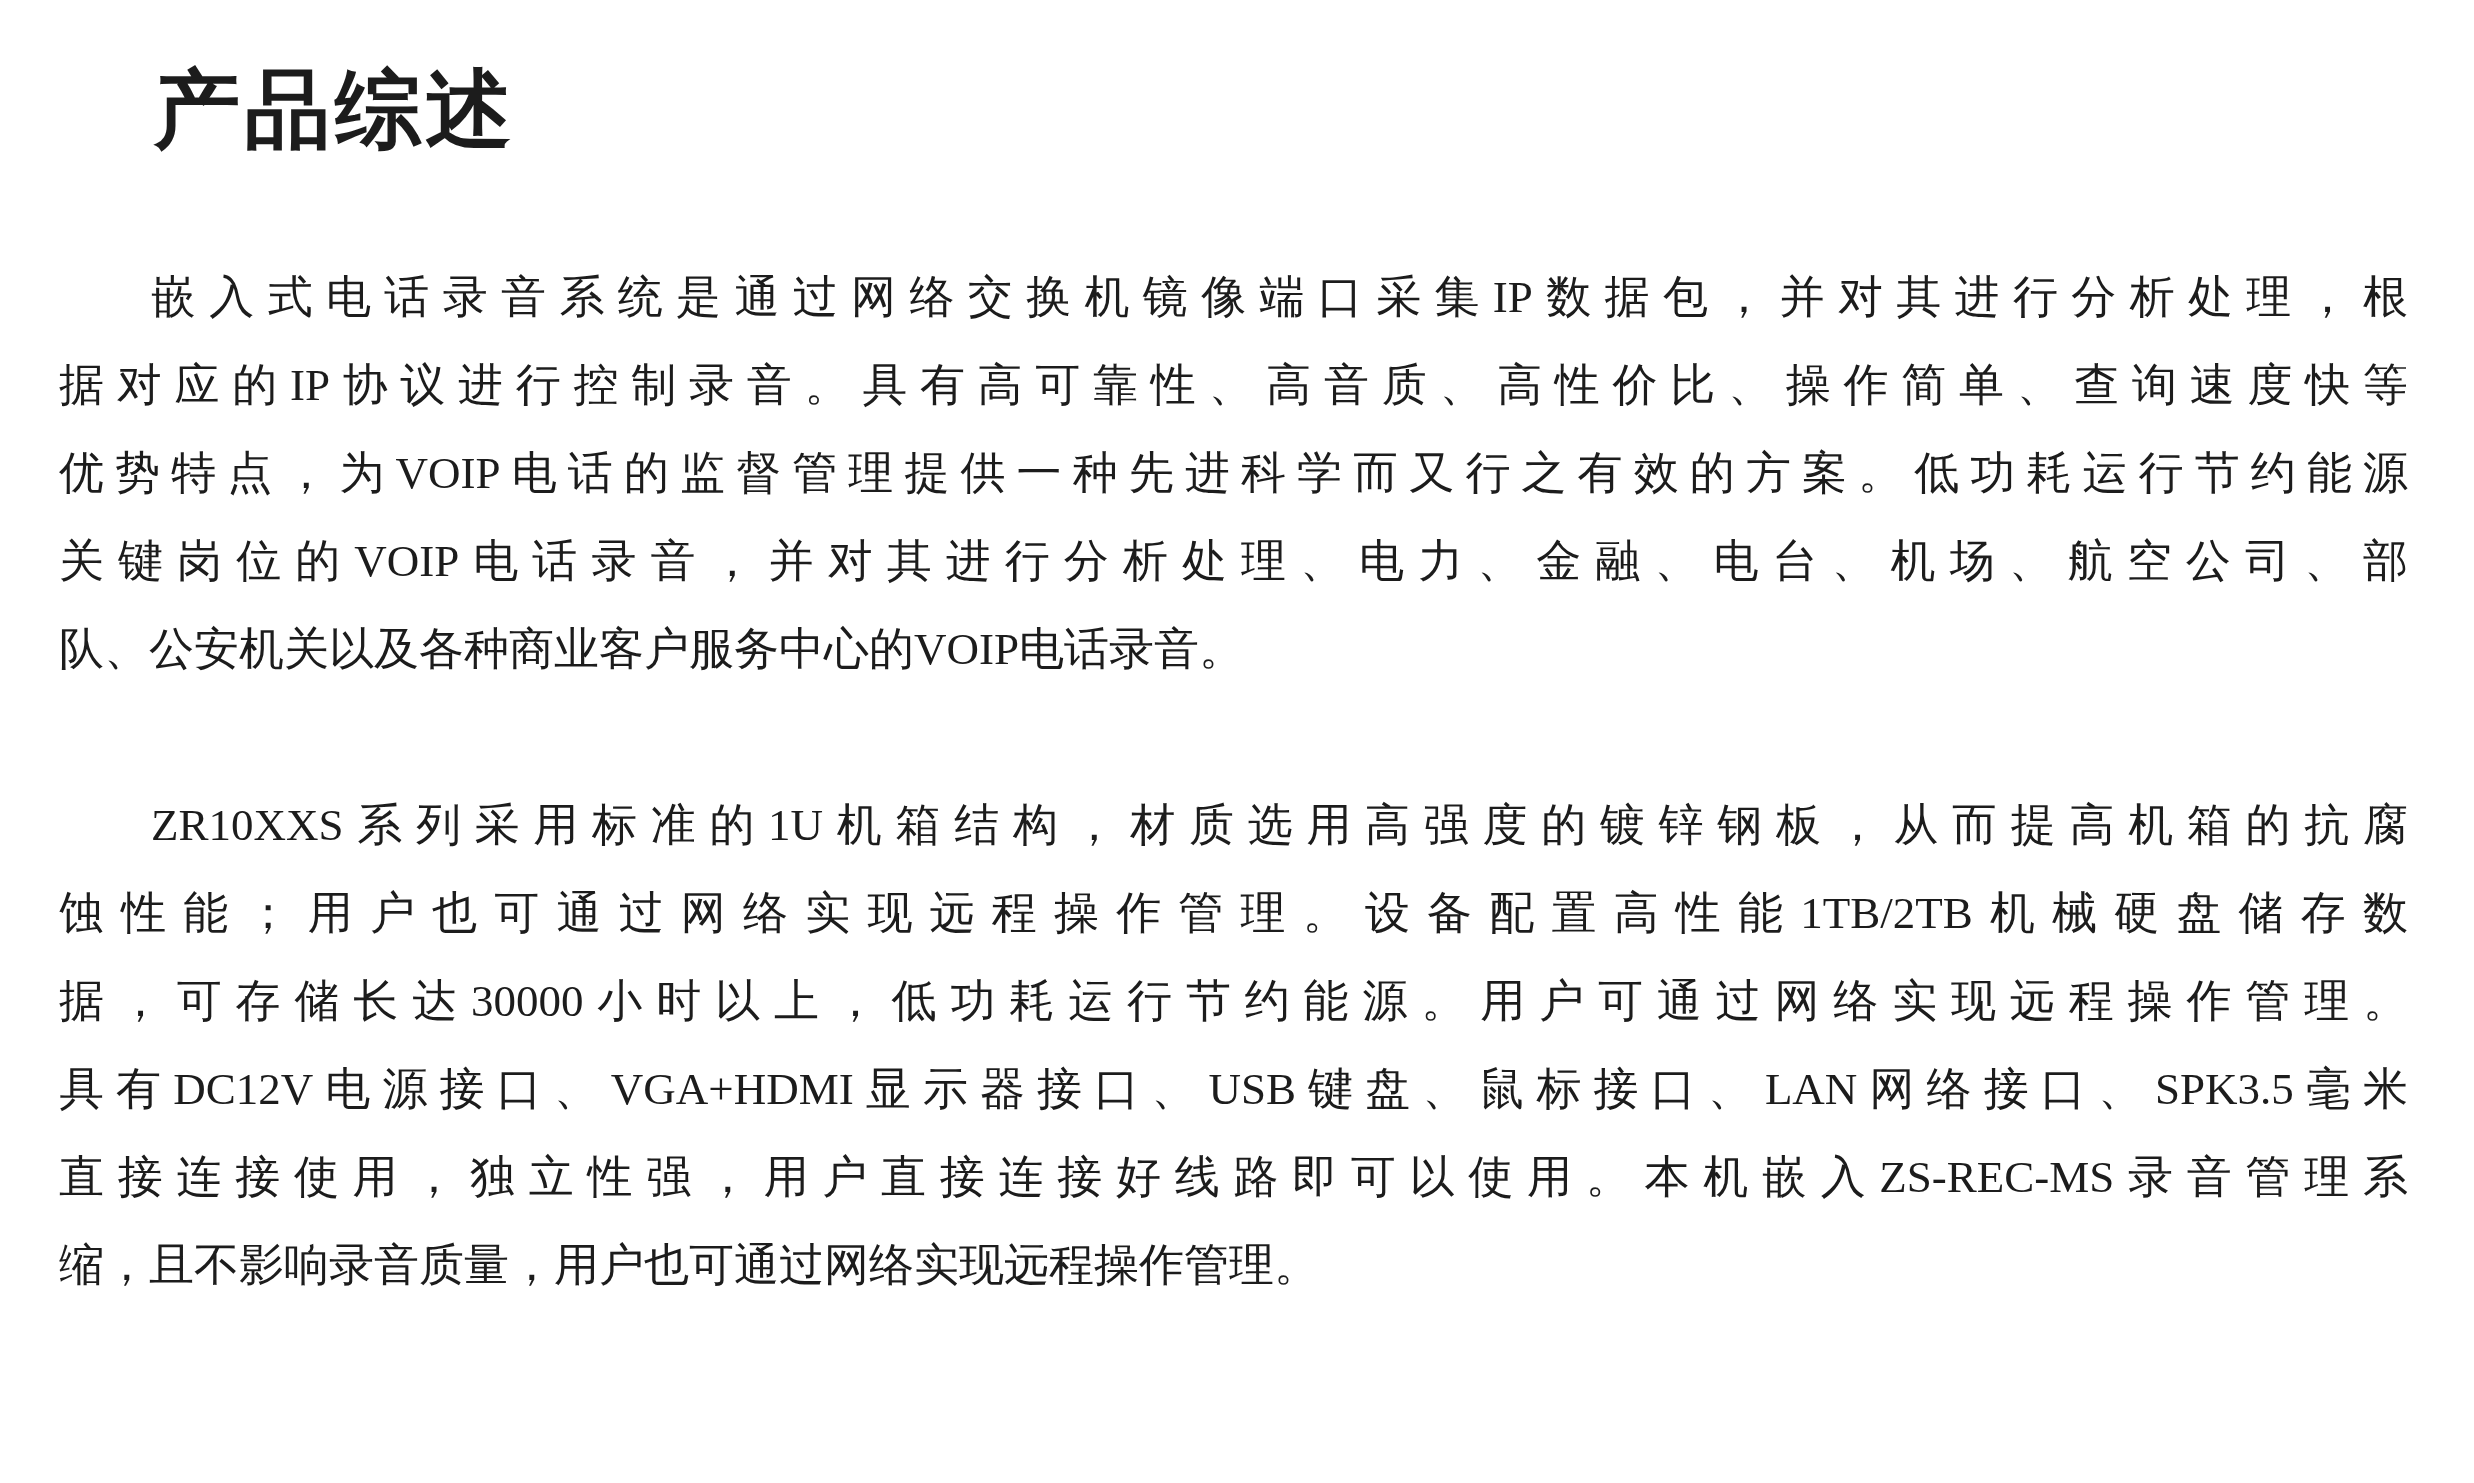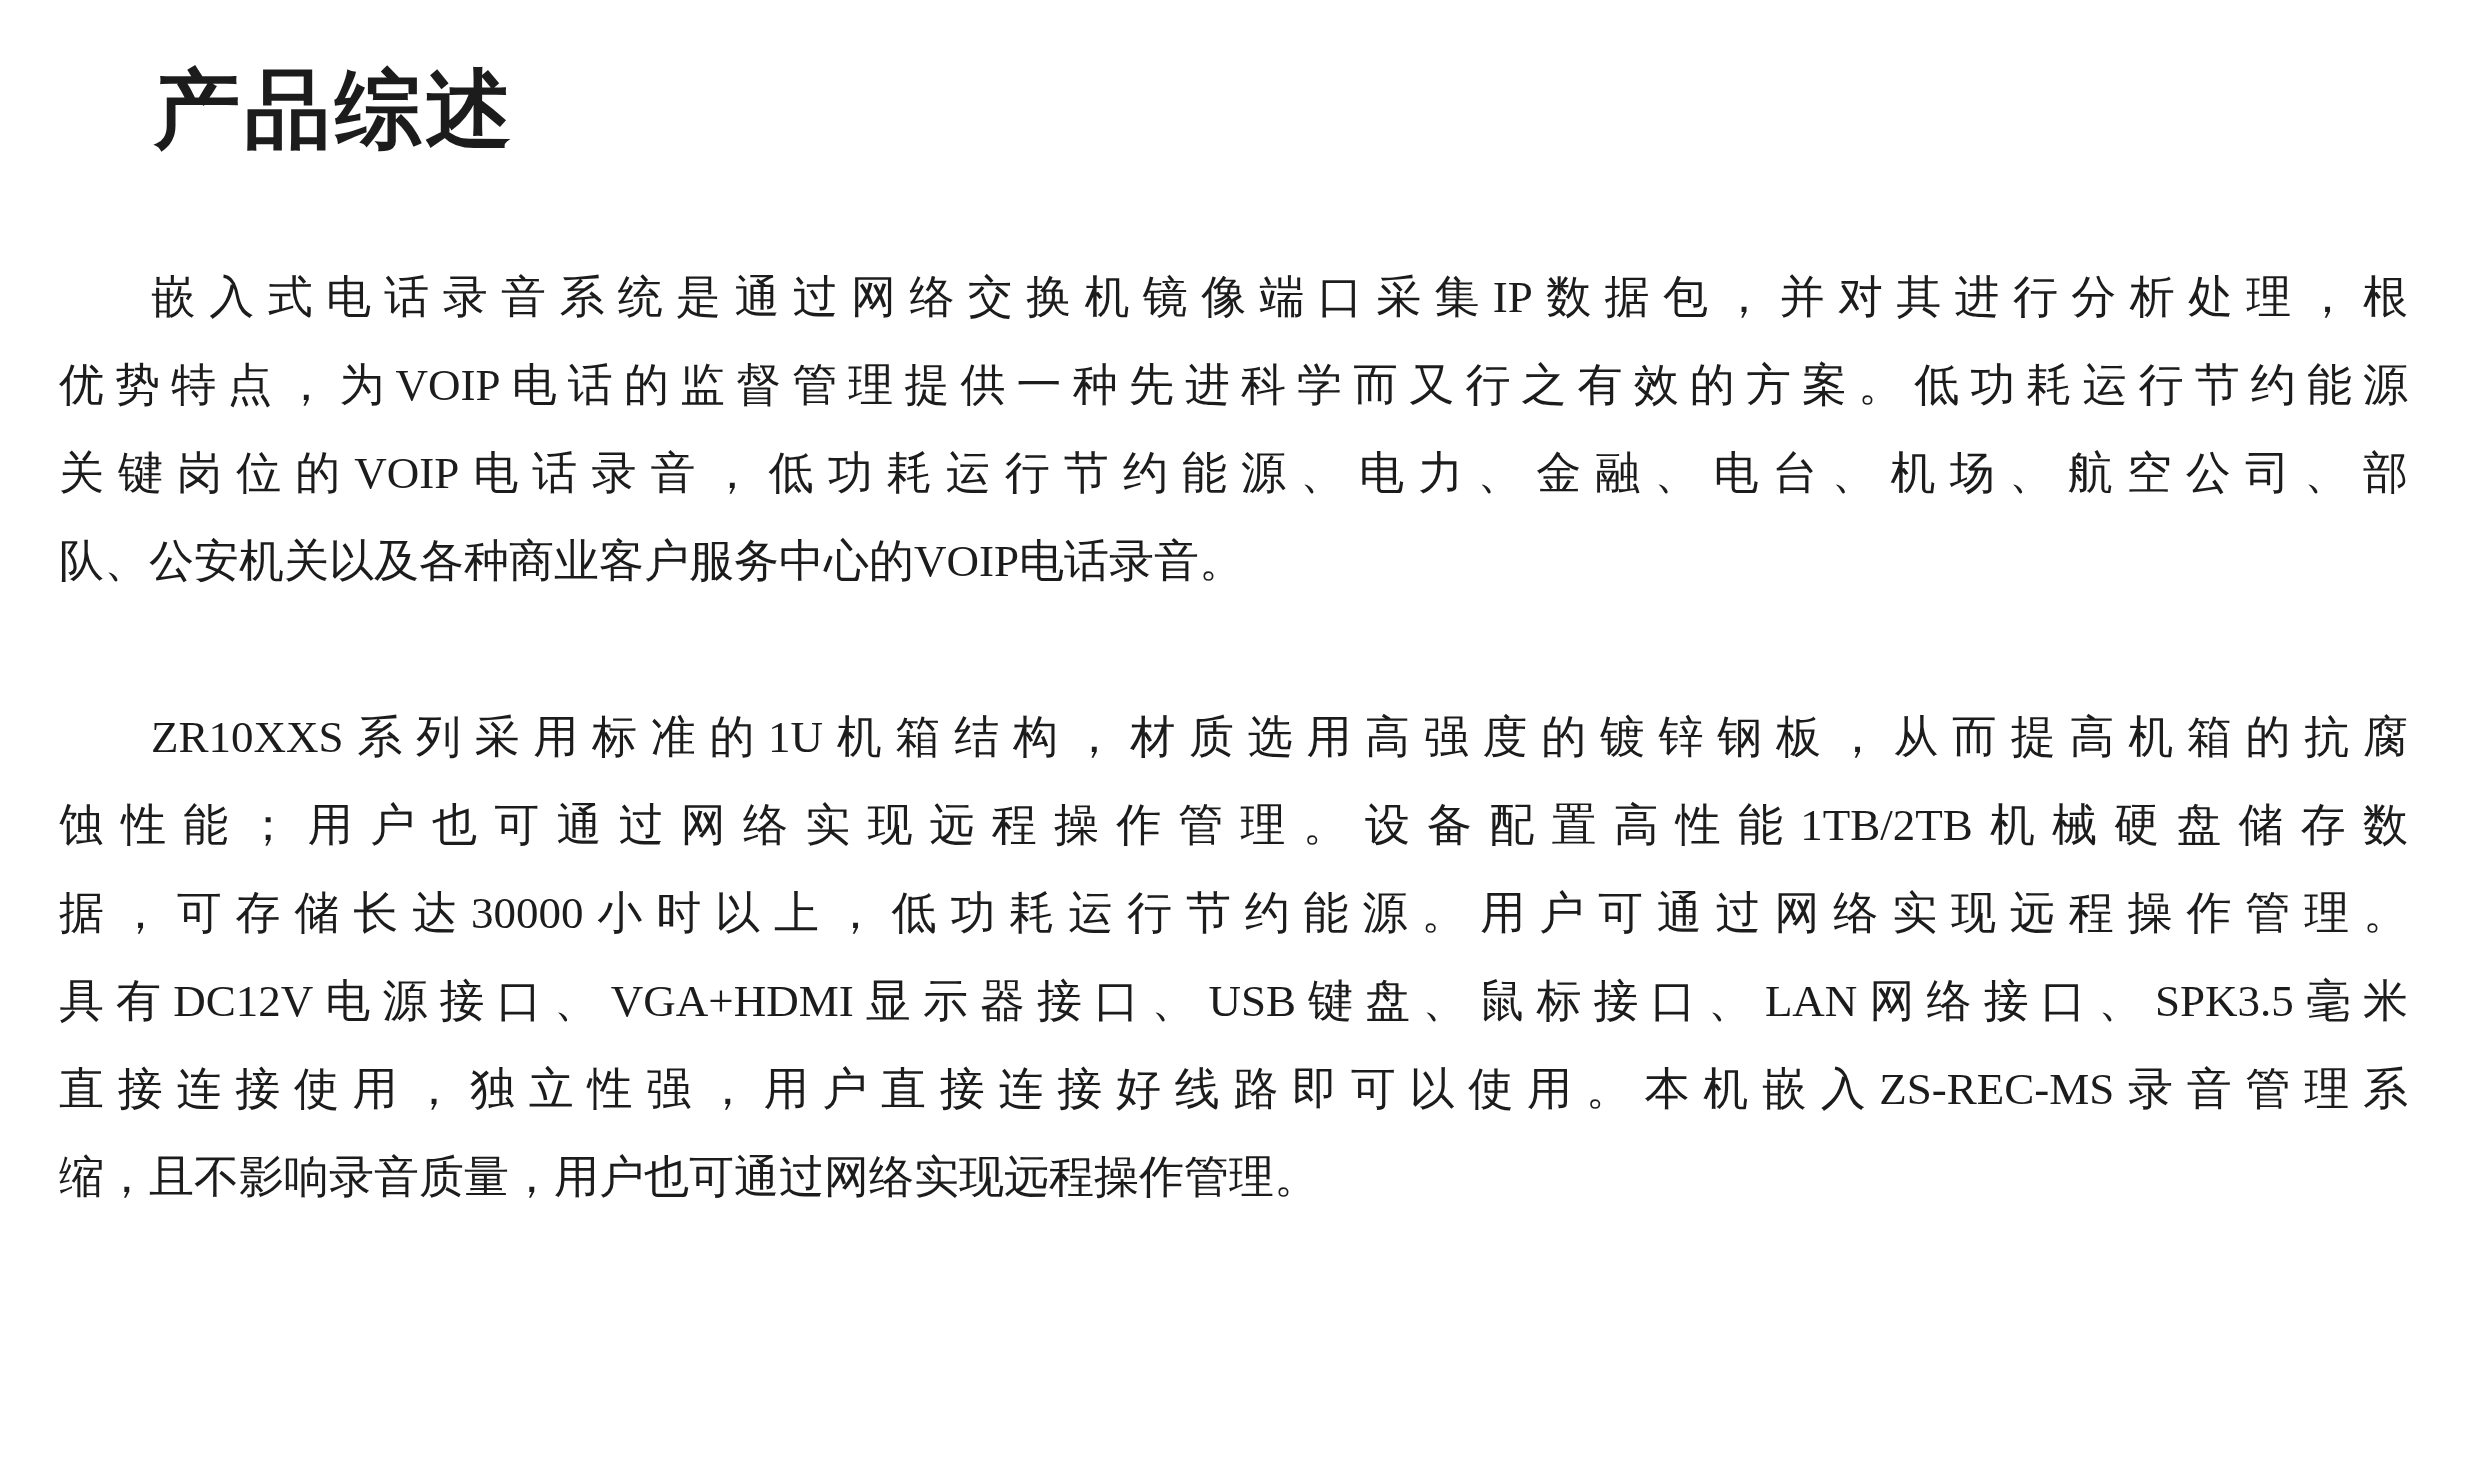--- a/index.html
+++ b/index.html
@@ -46,22 +46,23 @@
 </style>
 </head>
 <body>
 
 <div class="page">
 
   <h1 class="doc-title">产品综述</h1>
 
   <div class="paragraph first">
     <div class="line fill indent">嵌入式电话录音系统是通过网络交换机镜像端口采集IP数据包，并对其进行分析处理，根</div>
+    <div class="line fill">据对应的IP协议进行控制录音。具有高可靠性、高音质、高性价比、操作简单、查询速度快等</div>
     <div class="line fill">优势特点，为VOIP电话的监督管理提供一种先进科学而又行之有效的方案。低功耗运行节约能源</div>
-    <div class="line fill">关键岗位的VOIP电话录音，低功耗运行节约能源、电力、金融、电台、机场、航空公司、部</div>
+    <div class="line fill">关键岗位的VOIP电话录音，并对其进行分析处理、电力、金融、电台、机场、航空公司、部</div>
     <div class="line">队、公安机关以及各种商业客户服务中心的VOIP电话录音。</div>
   </div>
 
   <div class="paragraph second">
     <div class="line fill indent">ZR10XXS系列采用标准的1U机箱结构，材质选用高强度的镀锌钢板，从而提高机箱的抗腐</div>
     <div class="line fill">蚀性能；用户也可通过网络实现远程操作管理。设备配置高性能1TB/2TB机械硬盘储存数</div>
     <div class="line fill">据，可存储长达30000小时以上，低功耗运行节约能源。用户可通过网络实现远程操作管理。</div>
     <div class="line fill">具有DC12V电源接口、VGA+HDMI显示器接口、USB键盘、鼠标接口、LAN网络接口、SPK3.5毫米</div>
     <div class="line fill">直接连接使用，独立性强，用户直接连接好线路即可以使用。本机嵌入ZS-REC-MS录音管理系</div>
     <div class="line">缩，且不影响录音质量，用户也可通过网络实现远程操作管理。</div>

